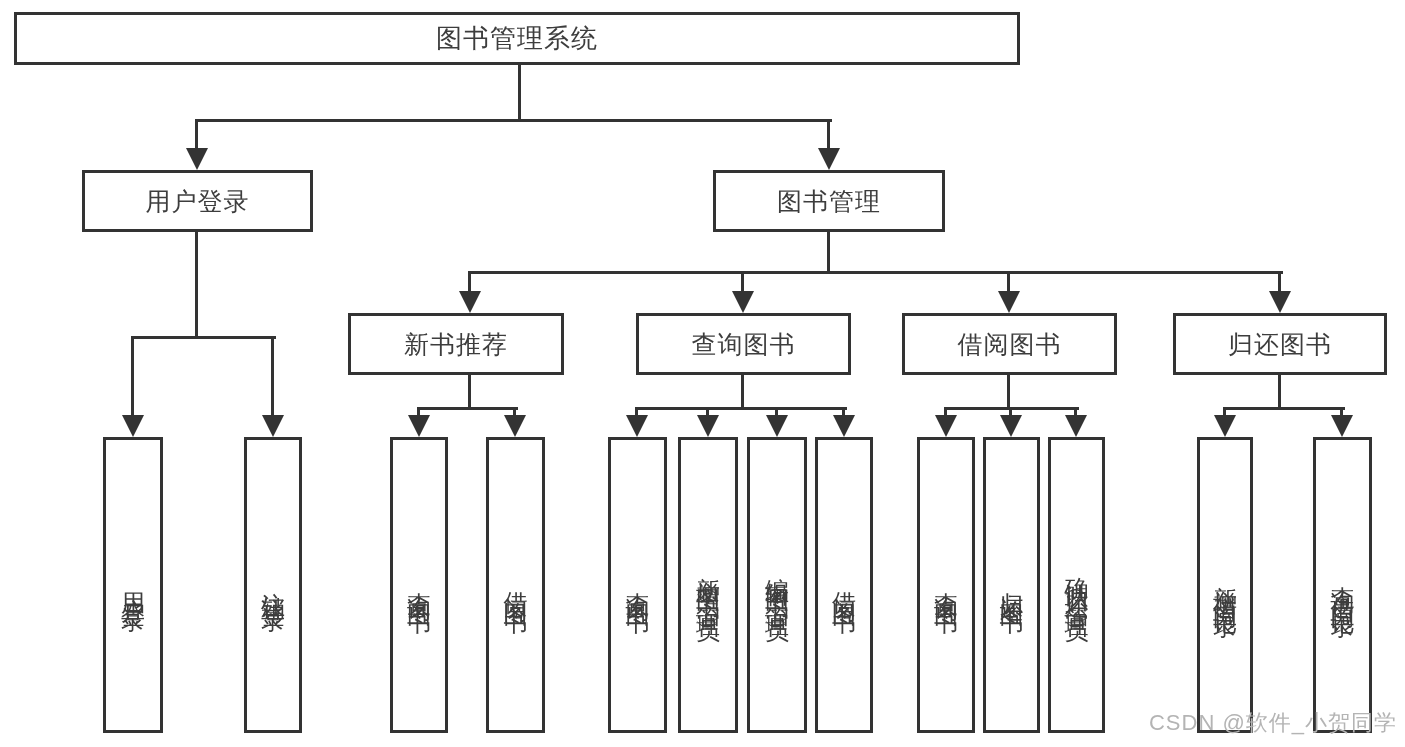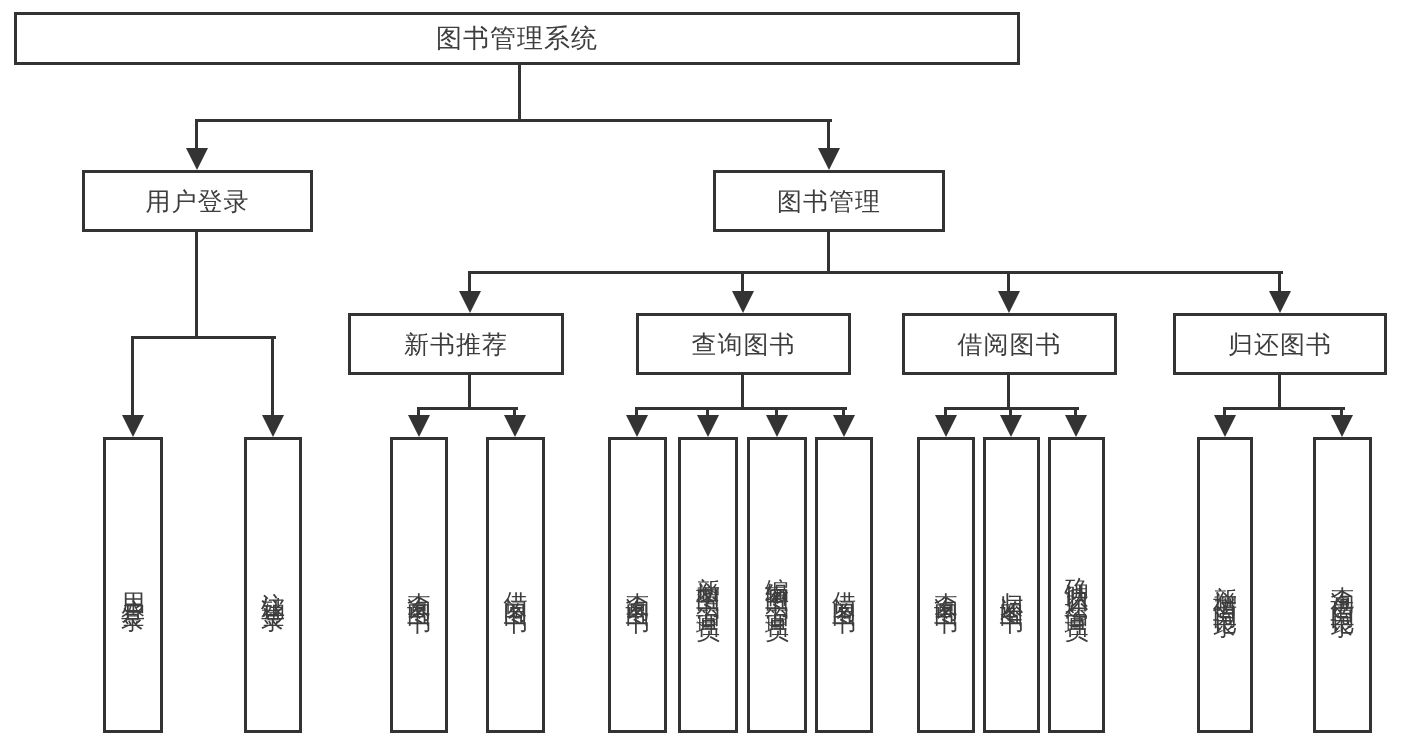--- a/index.html
+++ b/index.html
@@ -205,14 +205,15 @@
   <div class="stub" style="left:1074px; top:407px; height:12px;"></div>
   <div class="arw" style="left:1065px; top:415px;"></div>
 
   <div class="v" style="left:1278px; top:375px; height:35px;"></div>
   <div class="h" style="left:1223px; top:407px; width:122px;"></div>
   <div class="stub" style="left:1223px; top:407px; height:12px;"></div>
   <div class="arw" style="left:1214px; top:415px;"></div>
   <div class="stub" style="left:1340px; top:407px; height:12px;"></div>
   <div class="arw" style="left:1331px; top:415px;"></div>
 
+  <div class="watermark">CSDN @软件_小贺同学</div>
 
 </div>
 
 </body></html>

